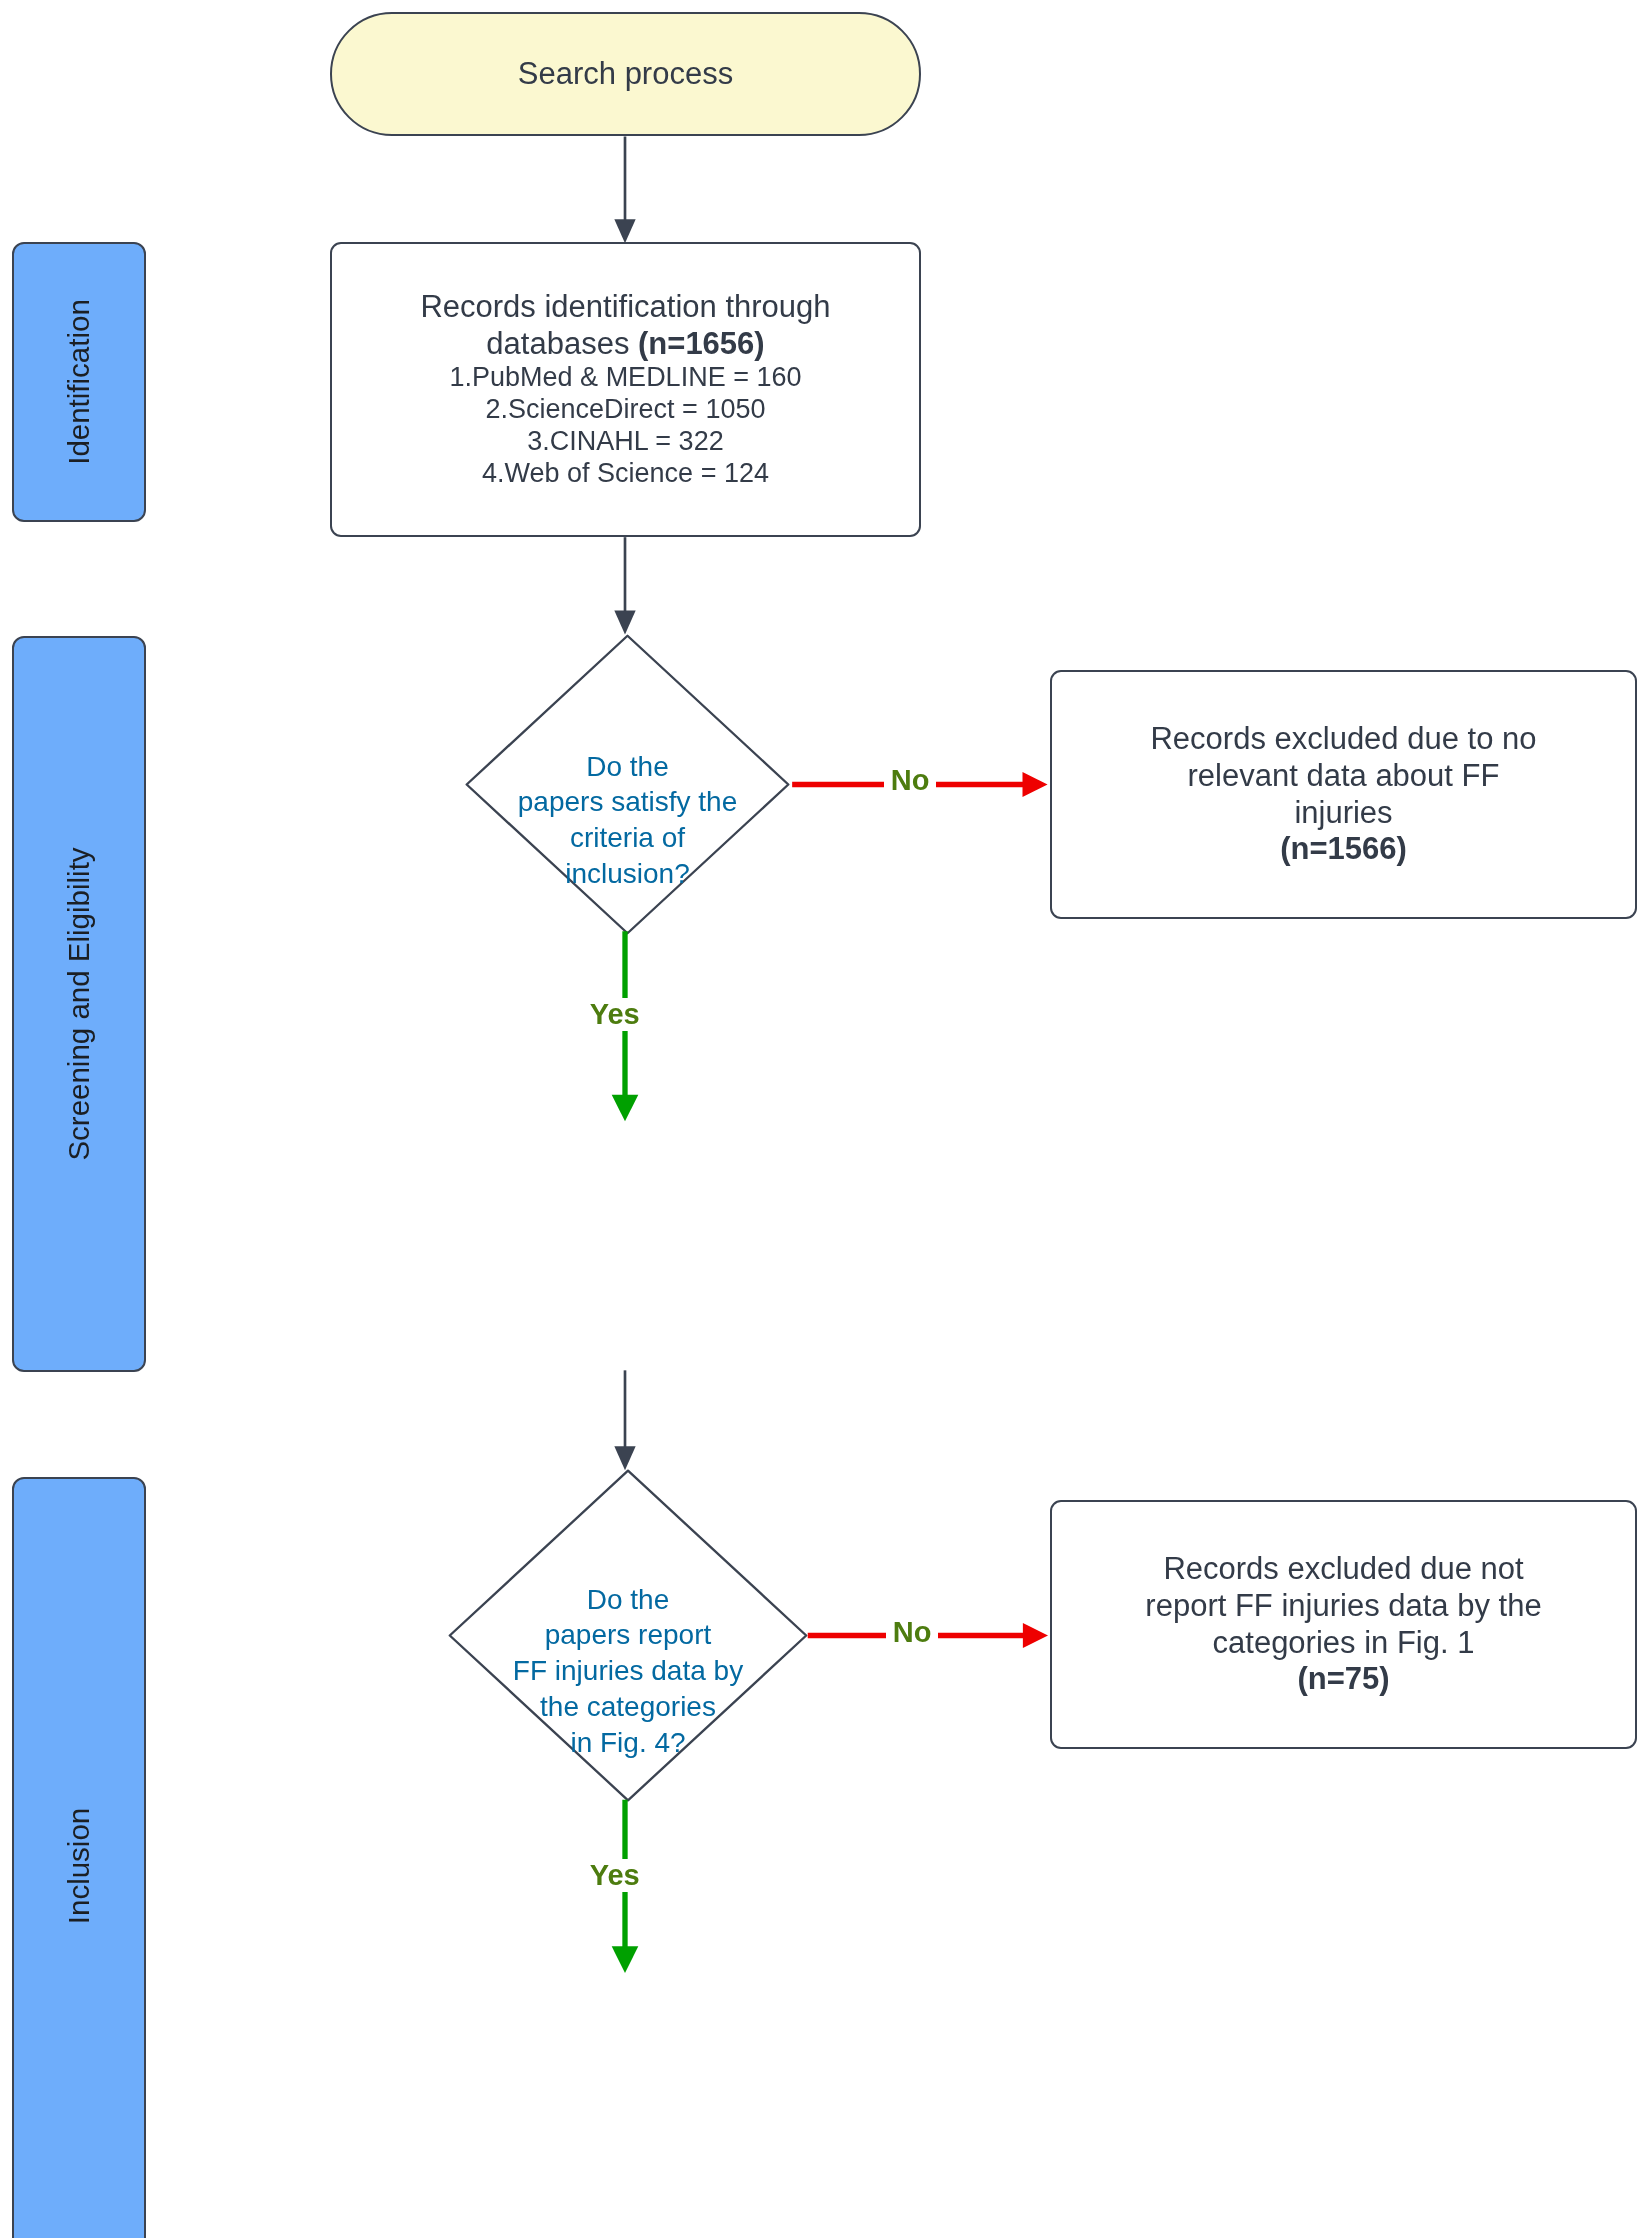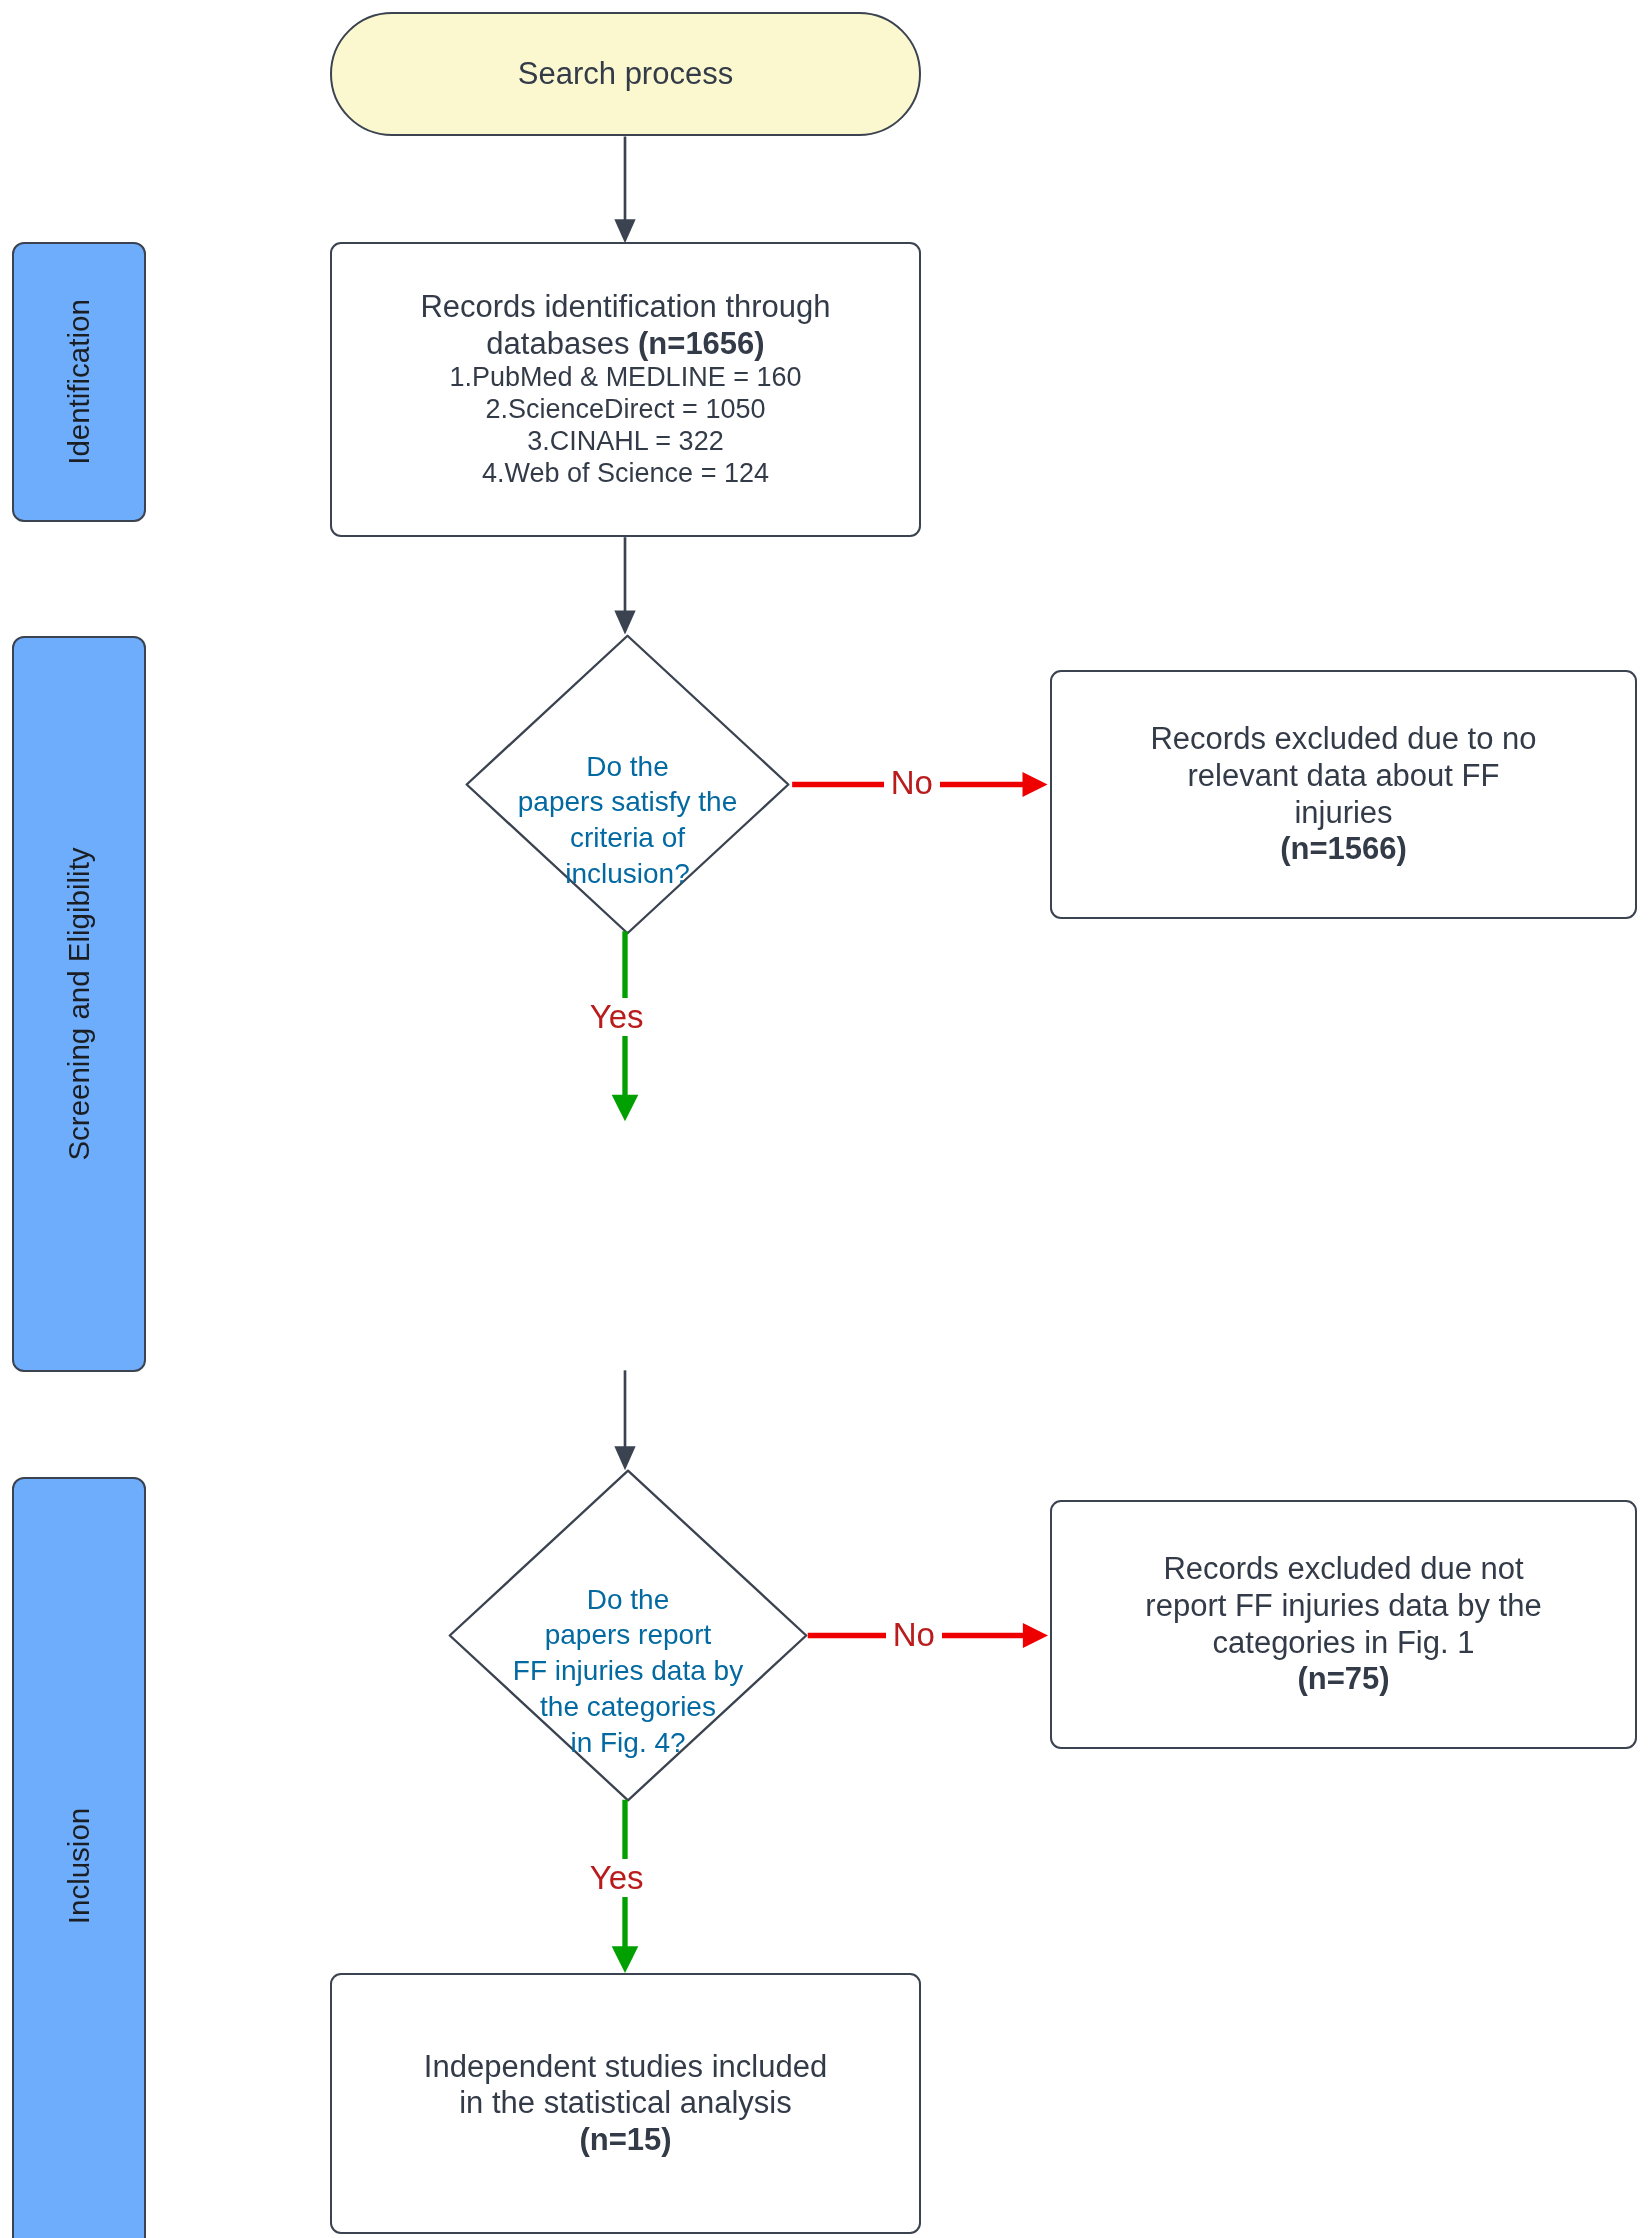--- a/index.html
+++ b/index.html
@@ -30,21 +30,21 @@
   .diamond .dlabel{
      position:absolute;left:50%;top:50%;transform:translate(-50%,-50%);
      width:100%;text-align:center;color:#0369a1;font-size:28px;line-height:1.28;
      pointer-events:none;
      margin-top:36px;
   }
 
   
   .conn{position:absolute;}
   .conn svg{display:block;overflow:visible;}
-  .edgelabel{position:absolute;font-weight:normal;font-size:33px;color:#b91c1c;background:#ffffff;padding:0 6.7px;}
+  .edgelabel{position:absolute;font-weight:bold;font-size:29px;color:#4d7c0f;background:#ffffff;padding:0 6.7px;}
 </style>
 </head>
 <body>
 
 <div id="stage">
 
   <div class="node phase" style="left:12px;top:242px;width:134px;height:280px;">
     <span class="vtext">Identification</span>
   </div>
 
@@ -158,20 +158,15 @@
   </div>
 
   <div class="conn" style="left:605px;top:1799px;width:40px;height:178px;">
     <svg width="40" height="178" viewBox="0 0 60 265">
       <line x1="30" y1="0" x2="30" y2="233" stroke="#00a000" stroke-width="8"></line>
       <polygon points="30,260 10,220 50,220" fill="#00a000"></polygon>
     </svg>
   </div>
   <div class="edgelabel" style="left:583px;top:1859px;">Yes</div>
 
-  <div class="node rbox" style="left:330px;top:1973px;width:591px;height:261px;flex-direction:column;">
-    <div class="txt t-main">Independent studies included</div>
-    <div class="txt t-main">in the statistical analysis</div>
-    <div class="txt t-main bold">(n=15)</div>
-  </div>
 
 </div>
 
 
 </body></html>

